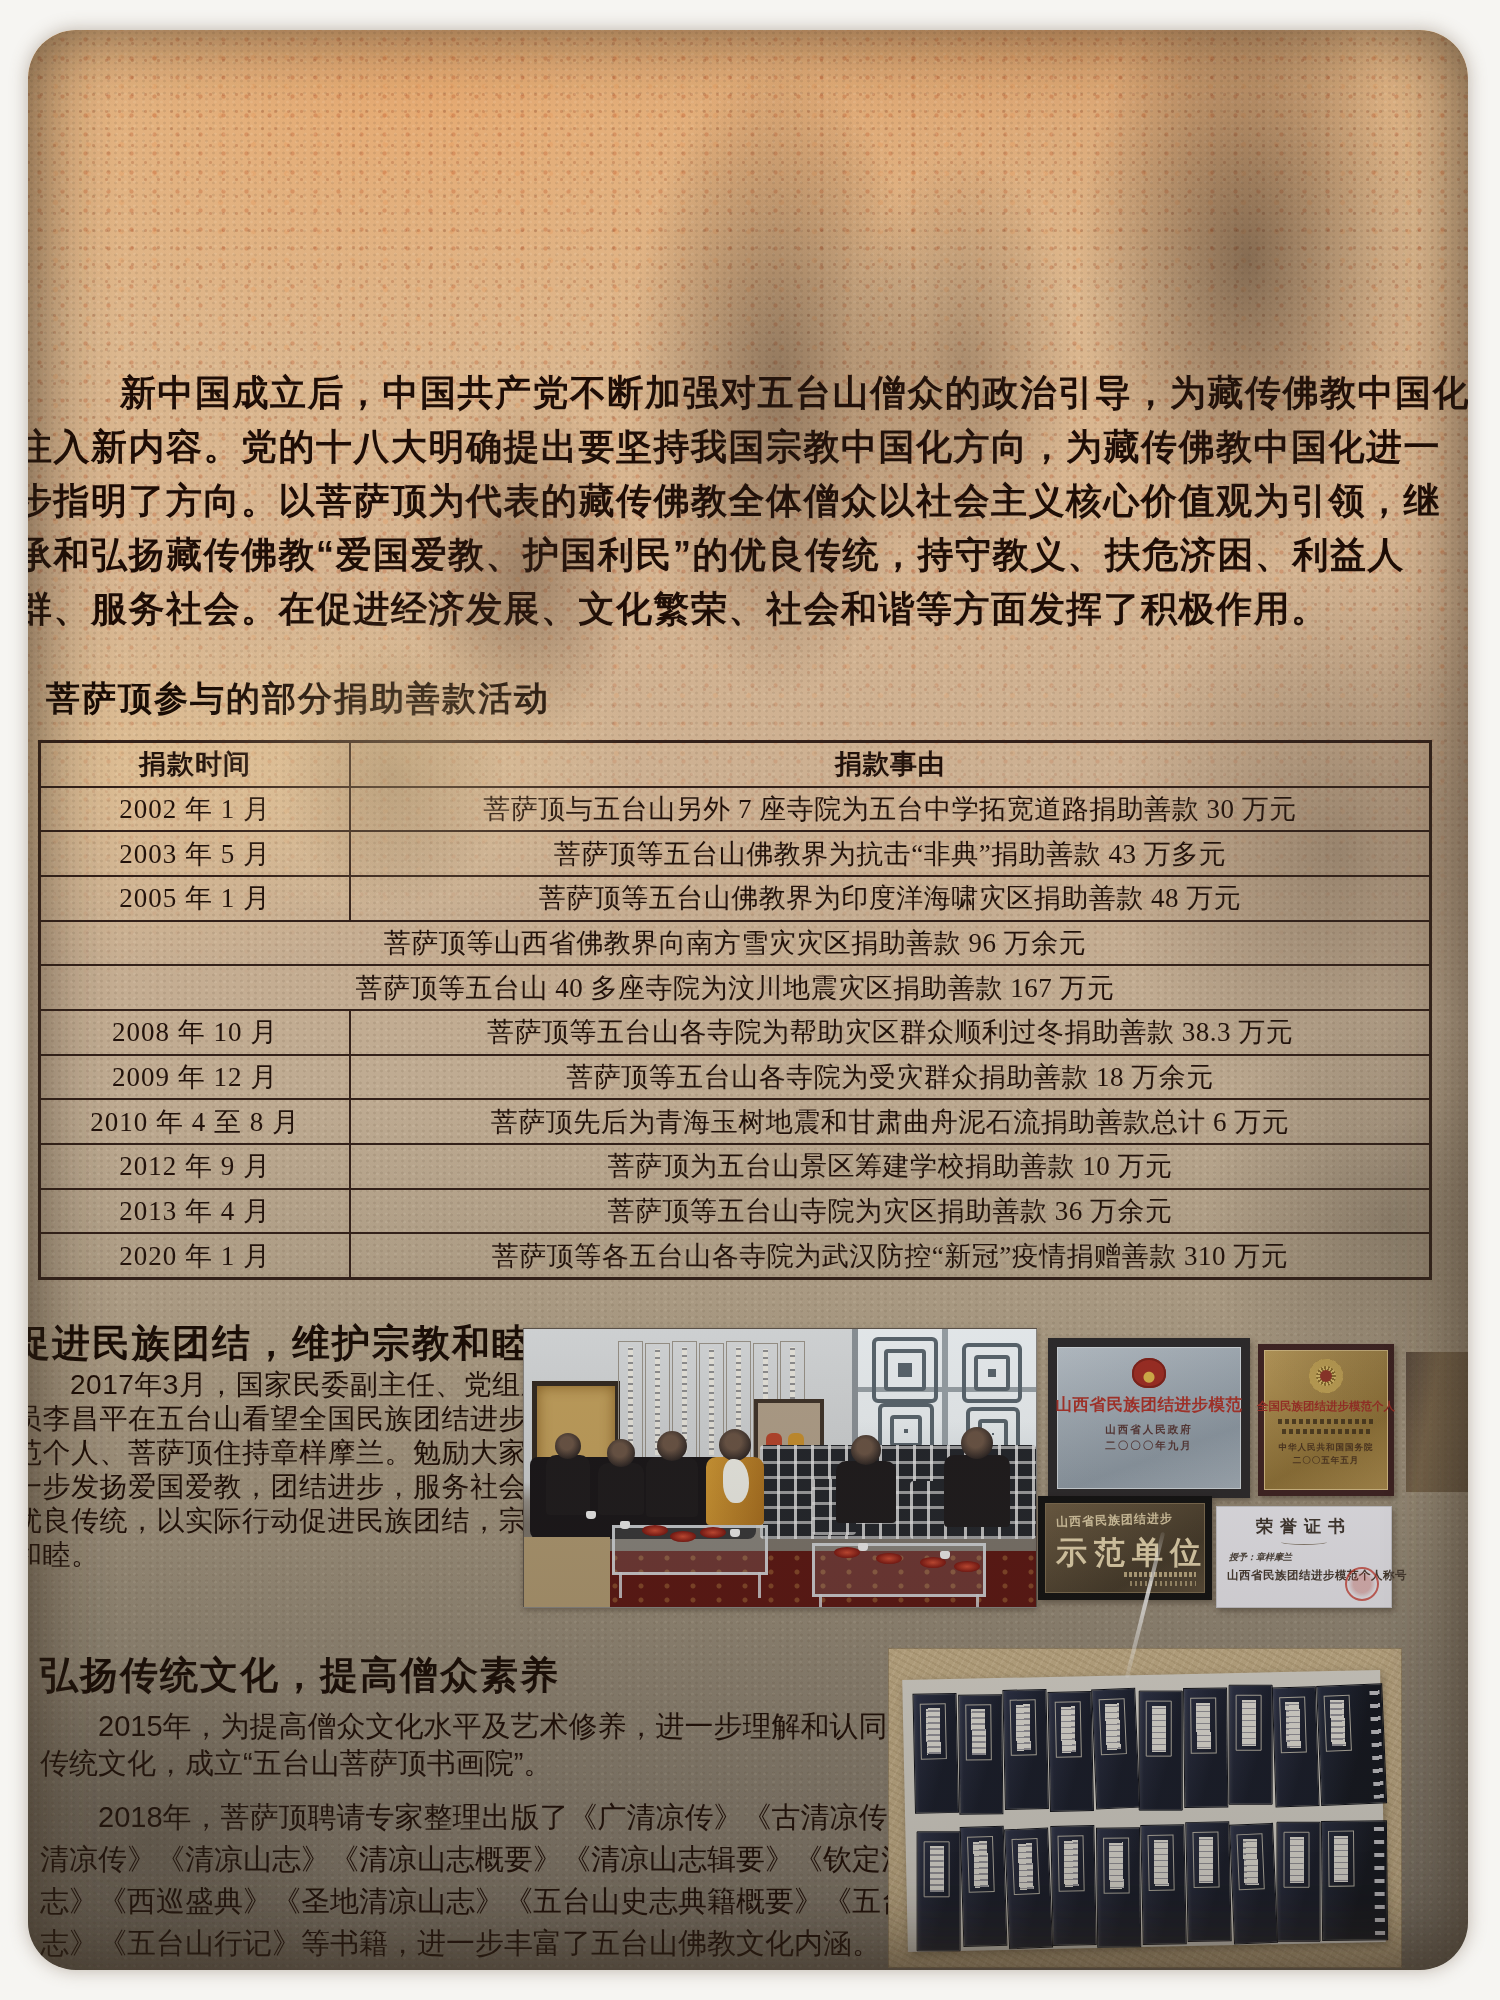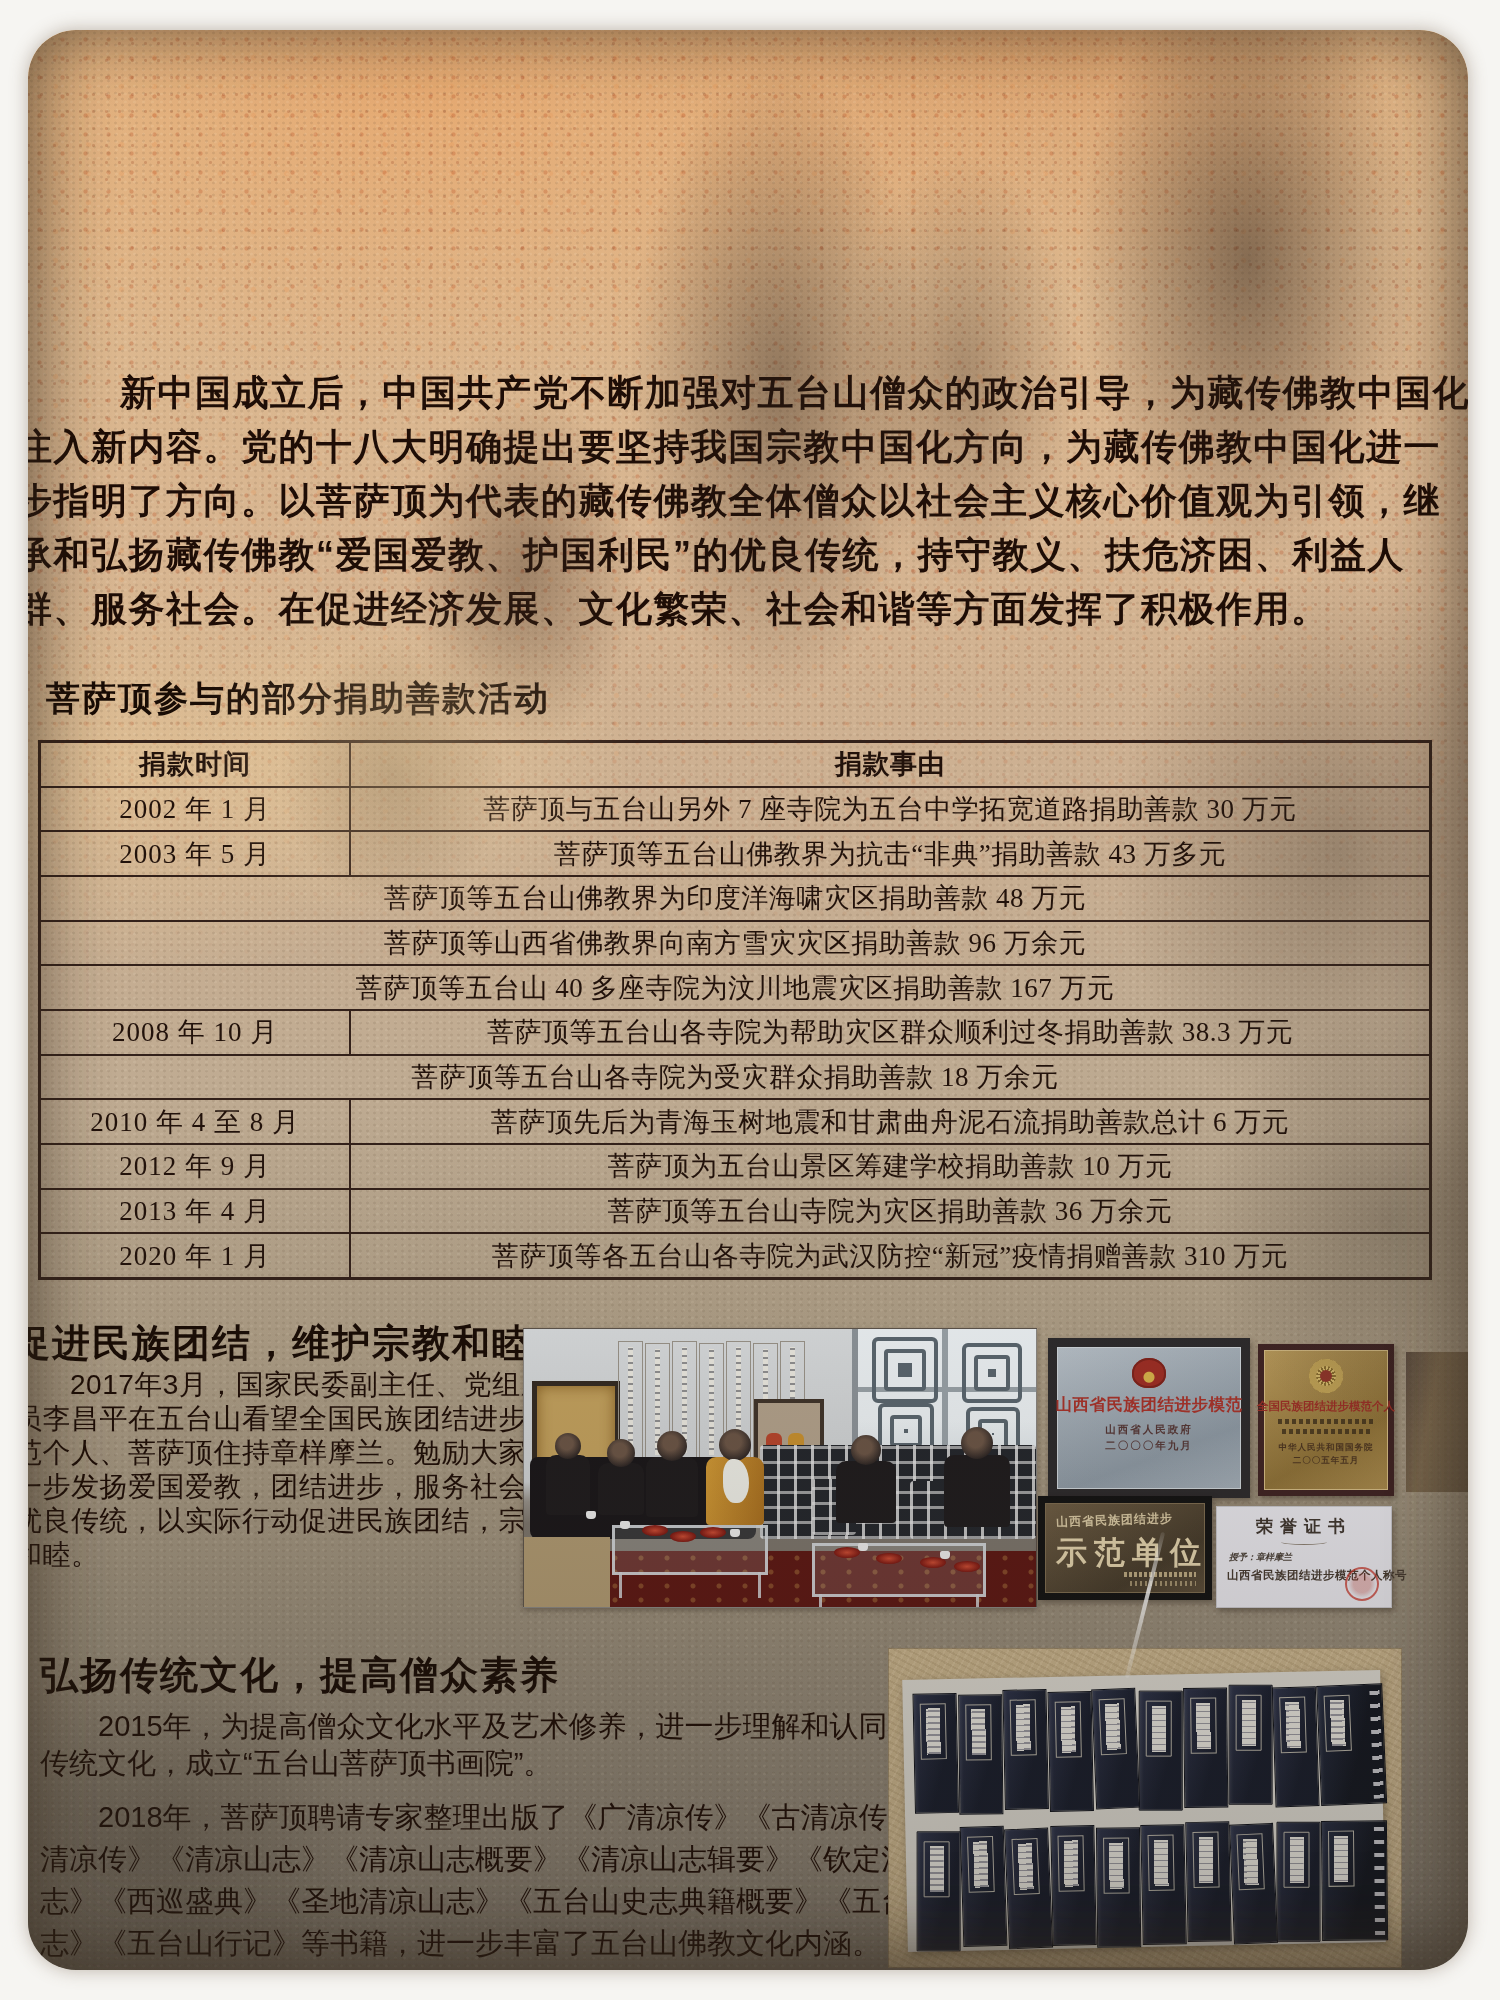--- a/index.html
+++ b/index.html
@@ -194,33 +194,35 @@
 
     <div class="trow">
           <div class="cell time">2002 年 1 月</div>
           <div class="cell reason">菩萨顶与五台山另外 7 座寺院为五台中学拓宽道路捐助善款 30 万元</div>
         </div>
         <div class="trow">
           <div class="cell time">2003 年 5 月</div>
           <div class="cell reason">菩萨顶等五台山佛教界为抗击“非典”捐助善款 43 万多元</div>
         </div>
         <div class="trow">
+          <div class="cell time">2005 年 1 月</div>
           <div class="cell reason">菩萨顶等五台山佛教界为印度洋海啸灾区捐助善款 48 万元</div>
         </div>
         <div class="trow">
           <div class="cell reason">菩萨顶等山西省佛教界向南方雪灾灾区捐助善款 96 万余元</div>
         </div>
         <div class="trow">
           <div class="cell reason">菩萨顶等五台山 40 多座寺院为汶川地震灾区捐助善款 167 万元</div>
         </div>
         <div class="trow">
           <div class="cell time">2008 年 10 月</div>
           <div class="cell reason">菩萨顶等五台山各寺院为帮助灾区群众顺利过冬捐助善款 38.3 万元</div>
         </div>
         <div class="trow">
+          <div class="cell time">2009 年 12 月</div>
           <div class="cell reason">菩萨顶等五台山各寺院为受灾群众捐助善款 18 万余元</div>
         </div>
         <div class="trow">
           <div class="cell time">2010 年 4 至 8 月</div>
           <div class="cell reason">菩萨顶先后为青海玉树地震和甘肃曲舟泥石流捐助善款总计 6 万元</div>
         </div>
         <div class="trow">
           <div class="cell time">2012 年 9 月</div>
           <div class="cell reason">菩萨顶为五台山景区筹建学校捐助善款 10 万元</div>
         </div>

